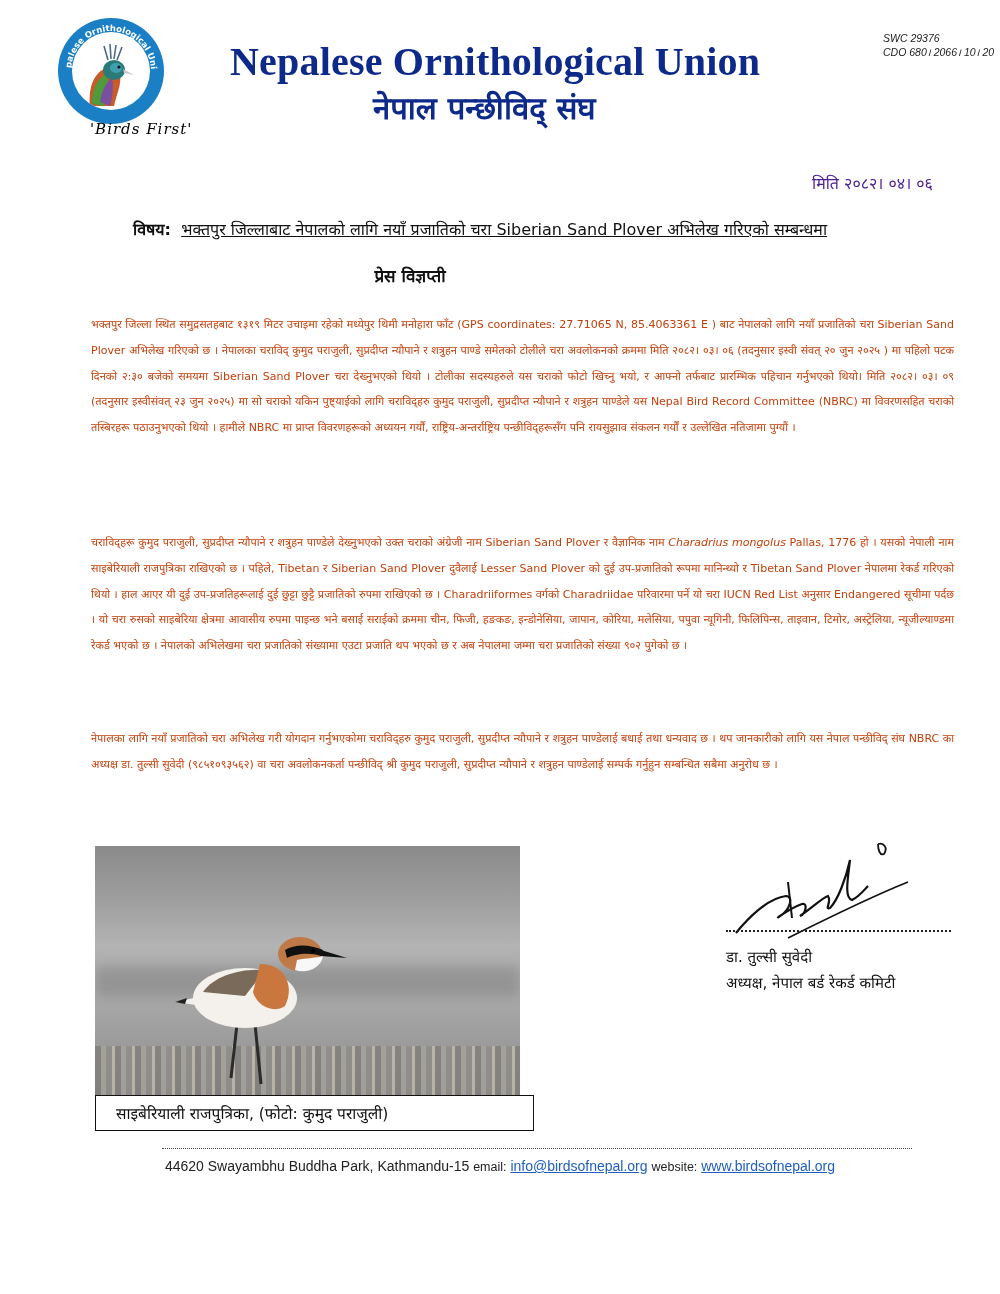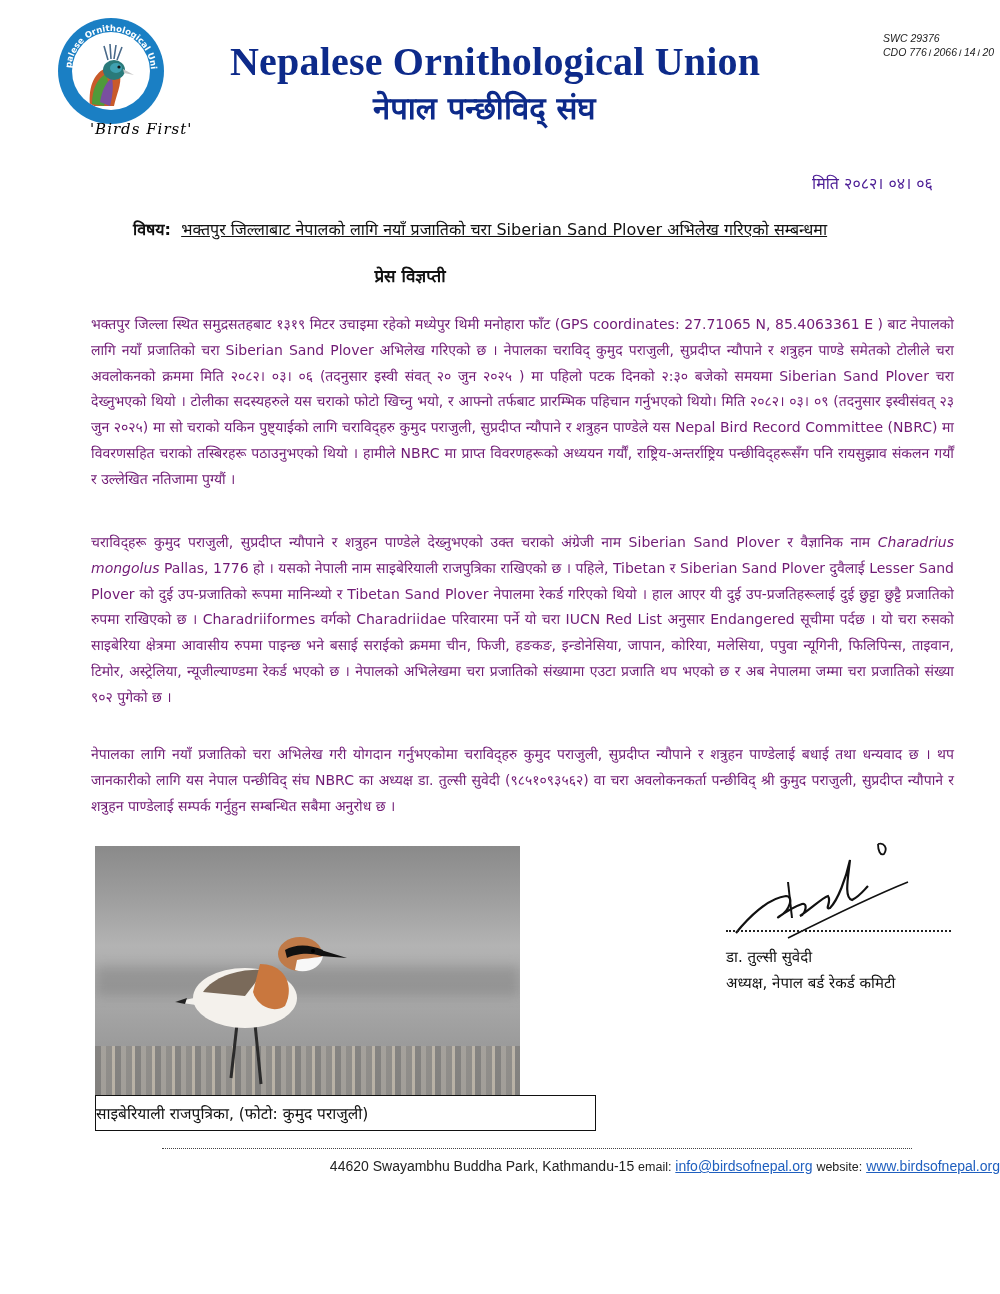--- a/index.html
+++ b/index.html
@@ -24,45 +24,45 @@
   .reg { left:883px; top:31px; font-family:"Liberation Sans", sans-serif; font-style:italic;
          font-size:10.5px; line-height:14px; color:#222; }
 
   .date { left:812px; top:172px; font-size:16px; color:#4c1d95; }
 
   .subject { left:133px; top:218px; font-size:16px; }
   .subject b { font-weight:bold; }
   .subject .u { text-decoration:underline; }
   .press { left:0; width:820px; top:264px; text-align:center; font-weight:bold; font-size:17px; }
 
-  .para { left:91px; width:863px; font-size:14px; line-height:25.8px; text-align:justify;
-          text-align-last:left; color:#701a75; }
+  .para { left:91px; width:863px; font-size:11px; line-height:25.8px; text-align:justify;
+          text-align-last:left; color:#c2410c; }
   .p1 { top:312px; }
   .p2 { top:530px; }
-  .p3 { top:742px; }
+  .p3 { top:726px; }
 
   
   .photo { left:95px; top:846px; width:425px; height:249px; overflow:hidden;
            background:linear-gradient(180deg,#8a8a8a 0%,#9d9d9d 20%,#b3b3b3 40%,#a9a9a9 60%,#9b9b9b 80%,#8f8f8f 100%); }
   .photo .sand1 { position:absolute; left:0; top:120px; width:425px; height:30px;
                   background:rgba(80,80,80,0.25); filter:blur(6px); }
   .photo .sand2 { position:absolute; left:0; top:200px; width:425px; height:49px;
                   background:repeating-linear-gradient(90deg,#7c7a77 0 6px,#a9a49c 6px 11px,#8d8a85 11px 17px,#c9bfae 17px 20px); opacity:0.7; }
-  .caption { left:95px; top:1095px; width:501px; height:36px; border:1.5px solid #111;
-             box-sizing:border-box; font-size:15.5px; padding:6px 0 0 0; }
+  .caption { left:95px; top:1095px; width:439px; height:36px; border:1.5px solid #111;
+             box-sizing:border-box; font-size:15.5px; padding:6px 0 0 20px; }
 
   
   .sig { left:728px; top:838px; width:200px; height:110px; }
   .sig-dots { left:726px; top:930px; width:225px; height:0; border-top:2px dotted #222; }
   .sig-name { left:726px; top:946px; font-size:15px;text-align:right; }
   .sig-title { left:726px; top:972px; font-size:15px; }
 
   
   .foot-dots { left:162px; top:1148px; width:750px; border-top:1.5px dotted #444; }
-  .footer { left:0; width:1000px; top:1158px; text-align:right; font-family:"Liberation Sans", sans-serif;
+  .footer { left:0; width:1000px; top:1158px; text-align:center; font-family:"Liberation Sans", sans-serif;
             font-size:14px; color:#222; }
   .footer a { color:#1f5fbf; text-decoration:underline; }
   .footer .sm { font-size:12.5px; }
 </style>
 </head>
 <body>
 
 <div class="abs logo">
   <svg class="logo-ring-text" viewBox="0 0 106 106">
     <defs>
@@ -88,21 +88,21 @@
       <path d="M22 16 L18 2 M25 15 L24 0 M28 15 L30 1 M31 16 L36 3" stroke="#4a6a8a" stroke-width="1.6" fill="none"></path>
     </svg>
   </div>
 </div>
 <div class="abs tagline">'Birds First'</div>
 
 <div class="abs org-en">Nepalese Ornithological Union</div>
 <div class="abs org-np">नेपाल पन्छीविद् संघ</div>
 <div class="abs reg">
   <div>SWC 29376</div>
-  <div>CDO 776। 2066। 14। 20</div>
+  <div>CDO 680। 2066। 10। 20</div>
 </div>
 
 <div class="abs date">मिति २०८२। ०४। ०६</div>
 
 <div class="abs subject">
   <b>विषय:</b>&nbsp;
   <span class="u">भक्तपुर जिल्लाबाट नेपालको लागि नयाँ प्रजातिको चरा Siberian Sand Plover अभिलेख गरिएको सम्बन्धमा</span>
 </div>
 
 <div class="abs press">प्रेस विज्ञप्ती</div>

